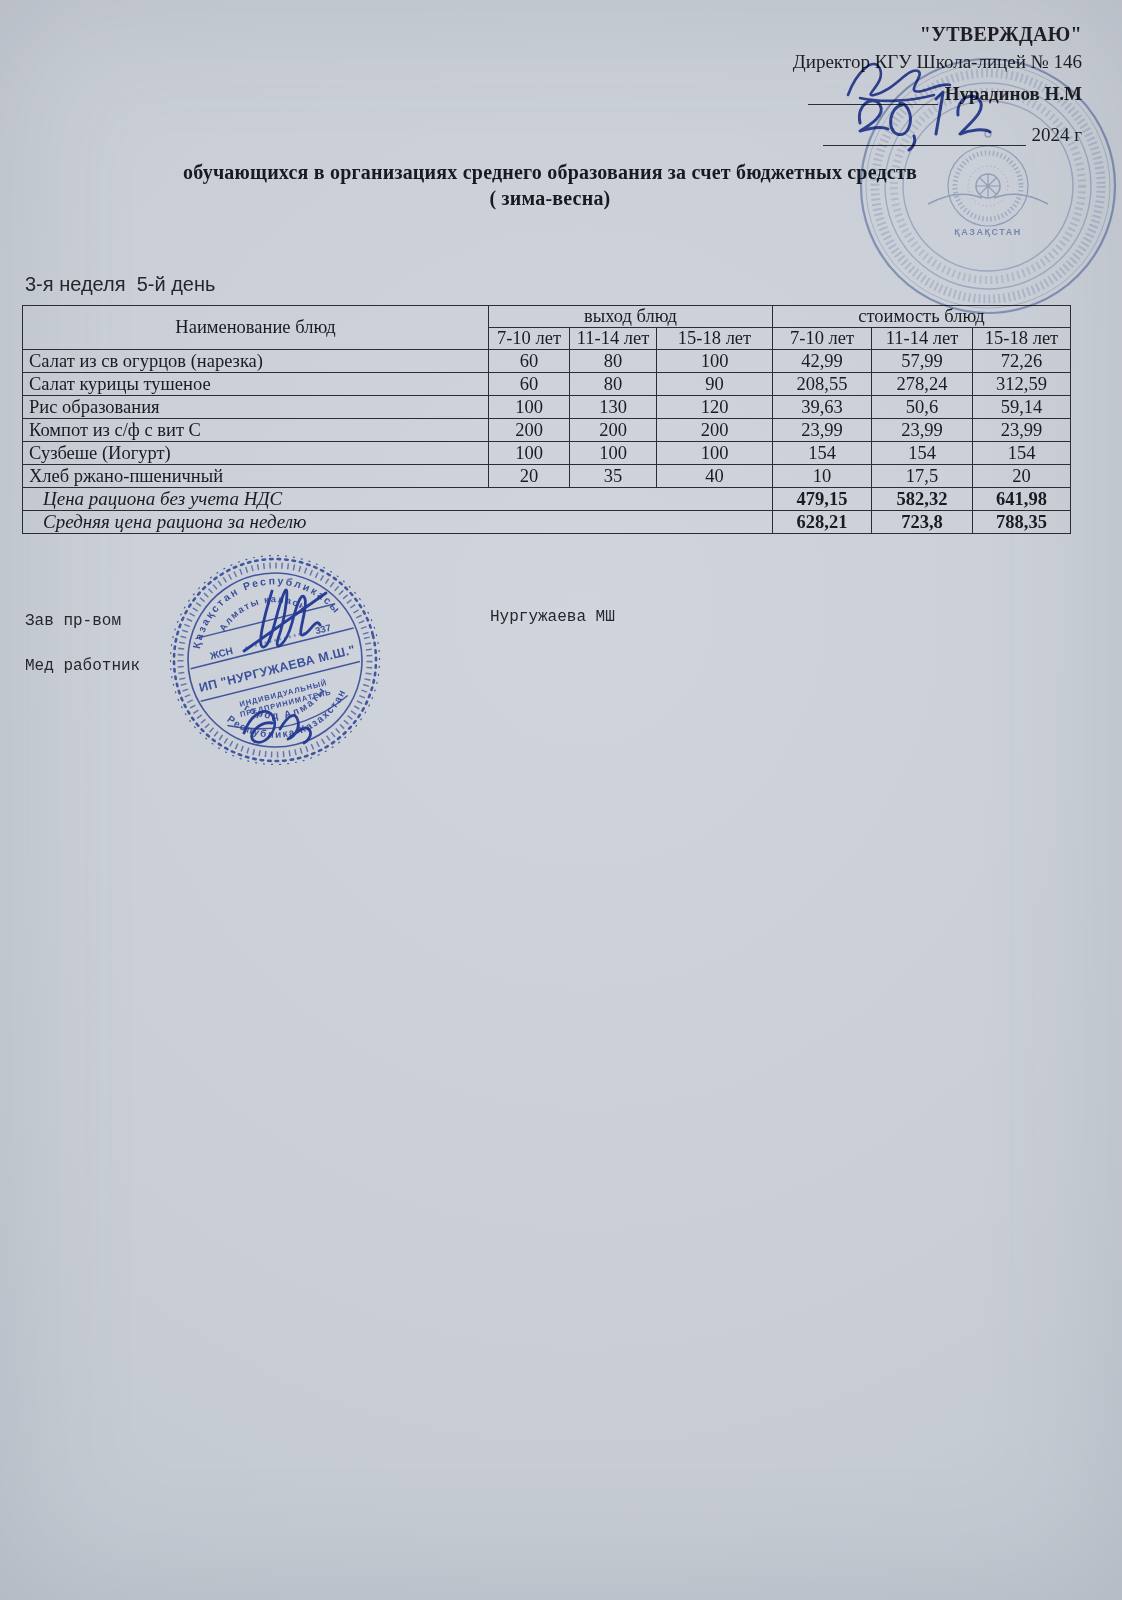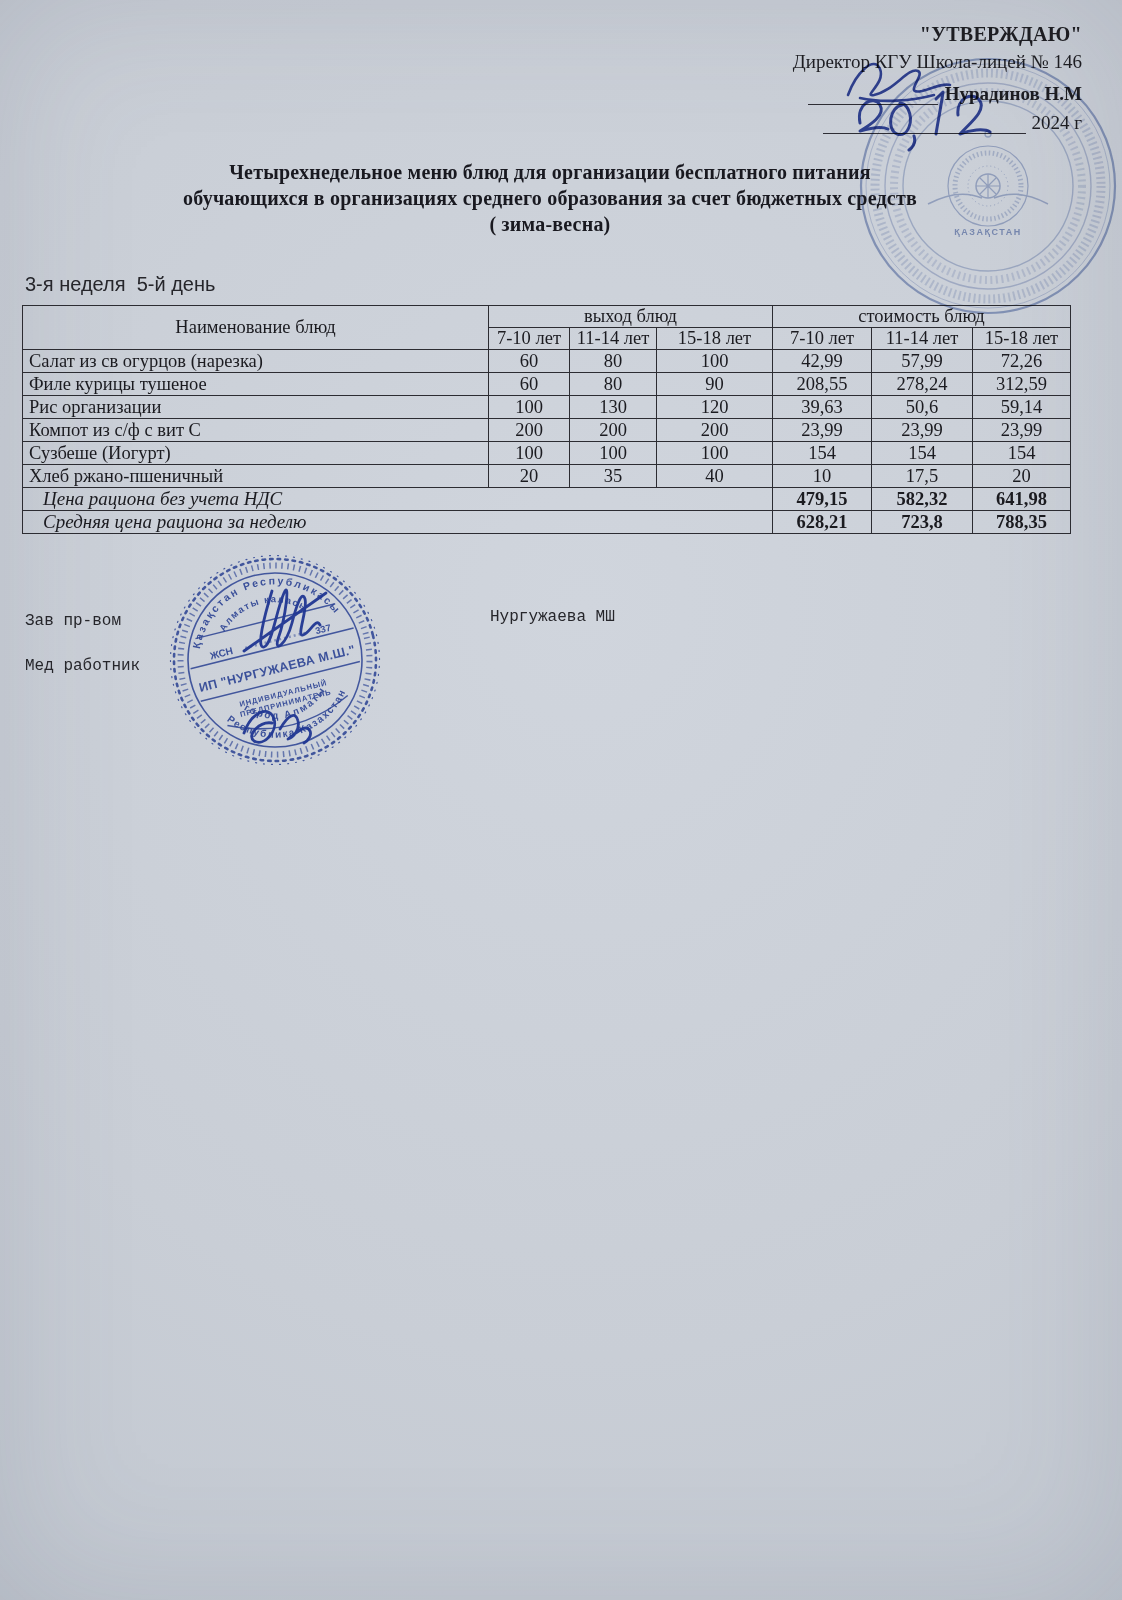--- a/index.html
+++ b/index.html
@@ -10,21 +10,21 @@
     overflow:hidden;
     font-family:"Liberation Serif", serif;
     color:#1d1d22;
   }
   
   .approval { position:absolute; top:23px; left:644px; width:438px; text-align:right; font-size:19px; line-height:1.15; }
   .approval .appr-title { font-weight:bold; font-size:20px; letter-spacing:.3px; }
   .approval .director-line { margin-top:5px; }
   .flex-row { display:flex; justify-content:flex-end; align-items:flex-end; }
   .name-row { margin-top:10px; font-weight:bold; gap:7px; }
-  .date-row { margin-top:7px; gap:5px; }
+  .date-row { margin-top:19px; gap:5px; }
   .u-line { display:inline-block; border-bottom:1.8px solid #2e2e35; height:19px; }
   .u-line.sig { width:130px; }
   .u-line.date { width:203px; }
 
   
   .doc-title { position:absolute; left:28px; top:159px; width:1044px; text-align:center;
                font-weight:bold; font-size:20px; line-height:26px; letter-spacing:.2px; color:#191920; }
 
   
   .section-label { position:absolute; left:25px; top:273px; font-family:"Liberation Sans", sans-serif;
@@ -66,21 +66,20 @@
       <span class="u-line sig"></span>
       <span>Нурадинов Н.М</span>
     </div>
     <div class="flex-row date-row">
       <span class="u-line date"></span>
       <span>2024 г</span>
     </div>
   </div>
 
   <div class="doc-title">
-    <div>Четырехнедельное меню блюд для организации бесплатного питания</div>
     <div>обучающихся в организациях среднего образования за счет бюджетных средств</div>
     <div>( зима-весна)</div>
   </div>
 
   <div class="section-label">3-я неделя  5-й день</div>
 
   <table class="menu-table">
     <colgroup>
       <col style="width:466px">
         <col style="width:81px">
@@ -109,30 +108,30 @@
       <tr>
         <td class="dish">Салат  из св огурцов (нарезка)</td>
         <td>60</td>
         <td>80</td>
         <td>100</td>
         <td>42,99</td>
         <td>57,99</td>
         <td>72,26</td>
       </tr>
       <tr>
-        <td class="dish">Филе курицы тушеное</td>
+        <td class="dish">Салат курицы тушеное</td>
         <td>60</td>
         <td>80</td>
         <td>90</td>
         <td>208,55</td>
         <td>278,24</td>
         <td>312,59</td>
       </tr>
       <tr>
-        <td class="dish">Рис организации</td>
+        <td class="dish">Рис образования</td>
         <td>100</td>
         <td>130</td>
         <td>120</td>
         <td>39,63</td>
         <td>50,6</td>
         <td>59,14</td>
       </tr>
       <tr>
         <td class="dish">Компот из с/ф с вит С</td>
         <td>200</td>

